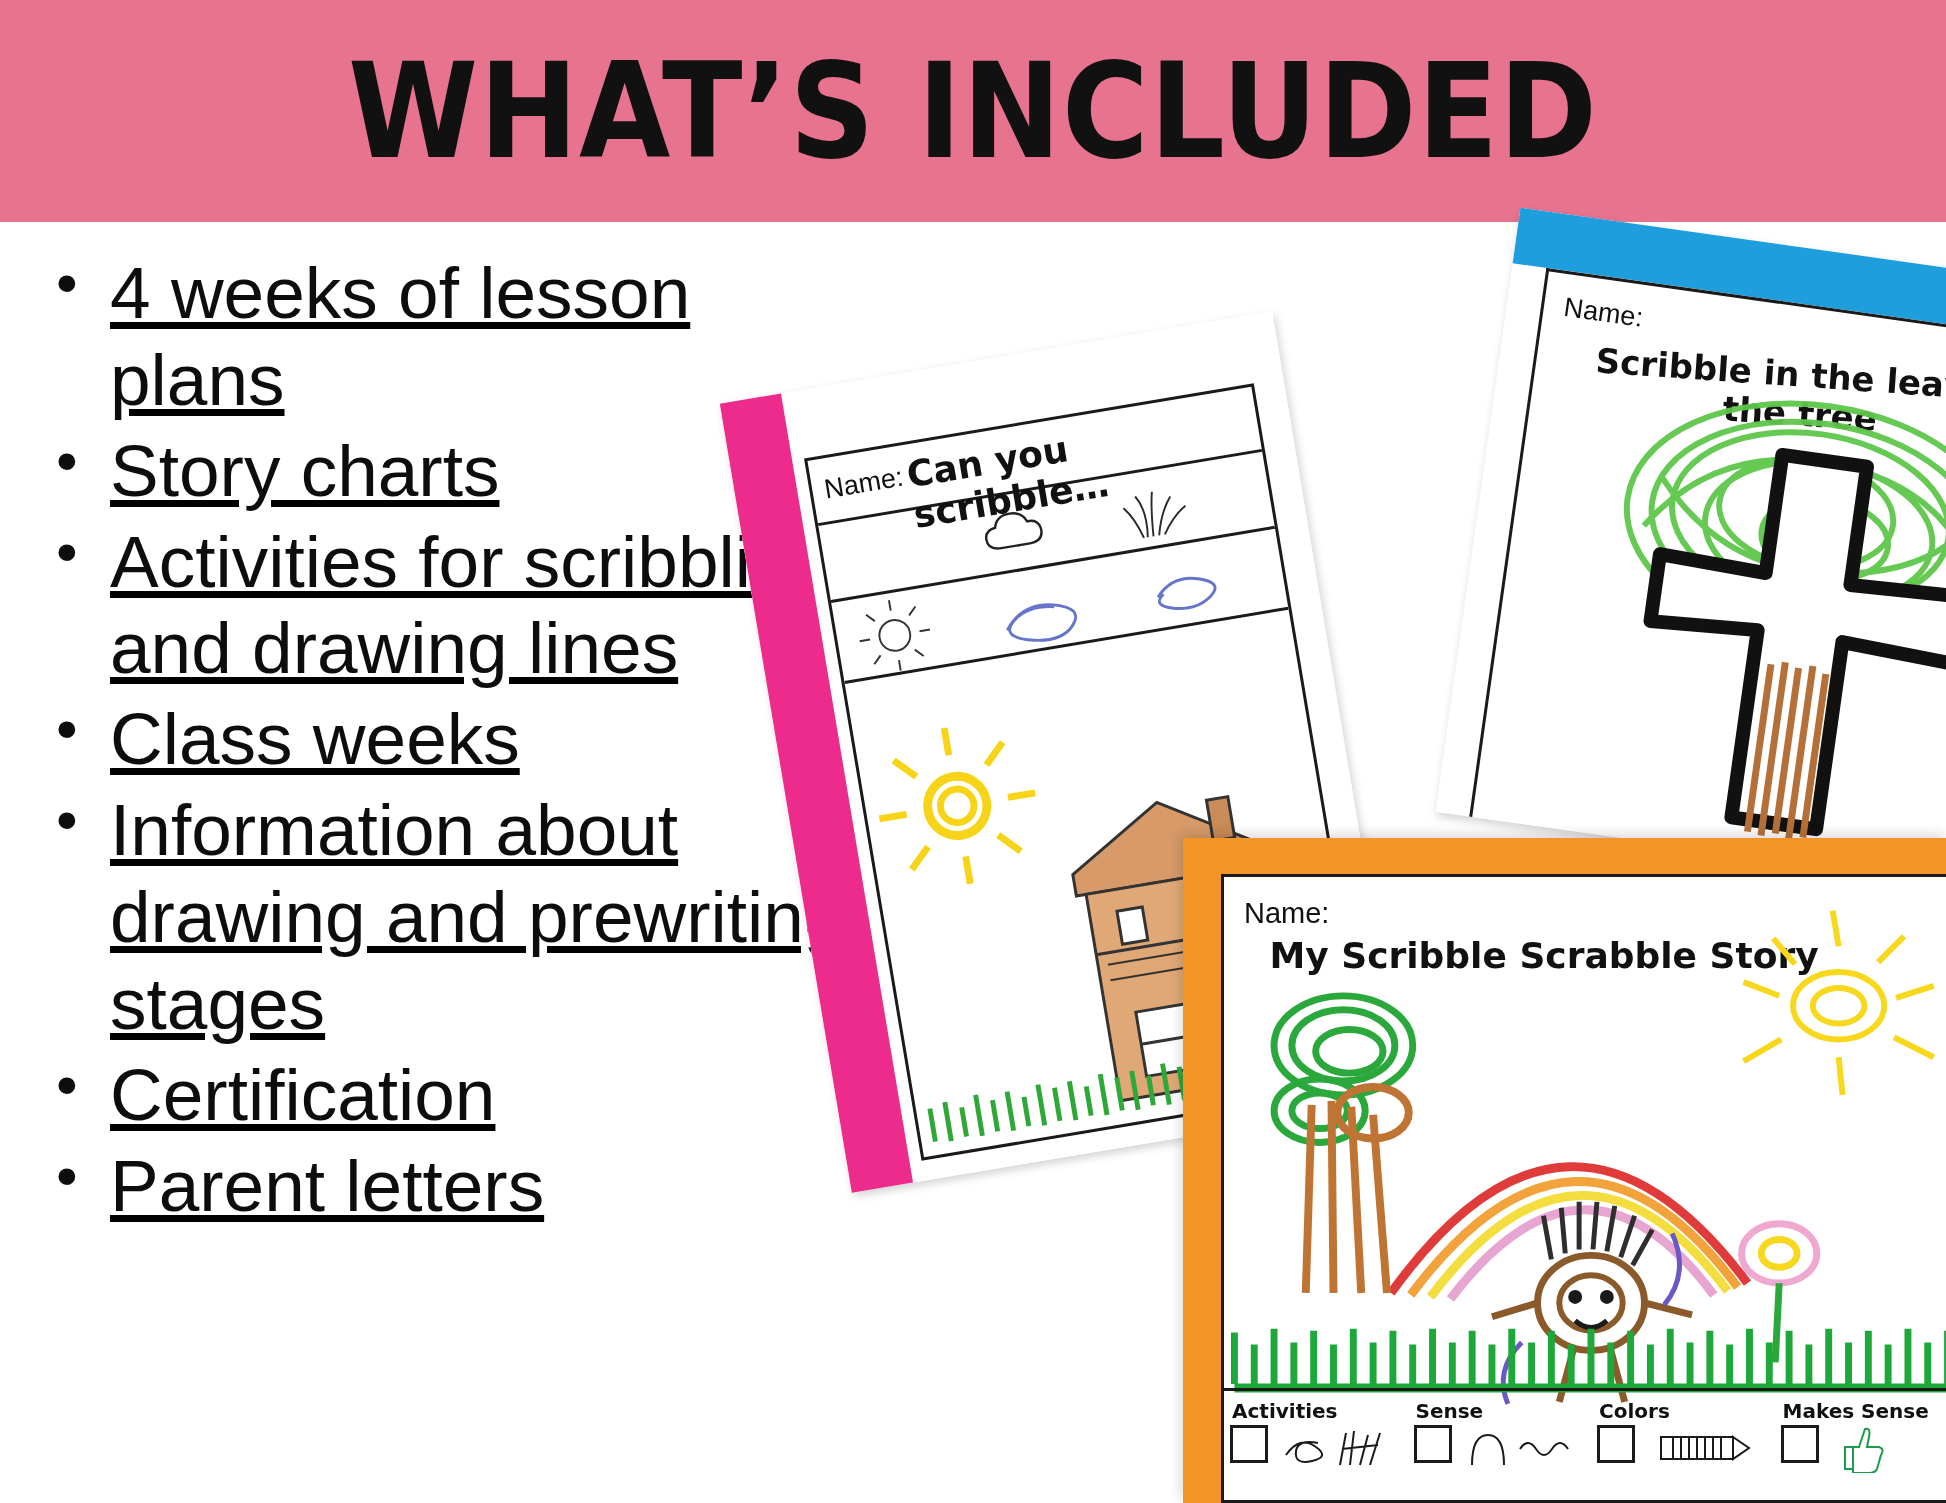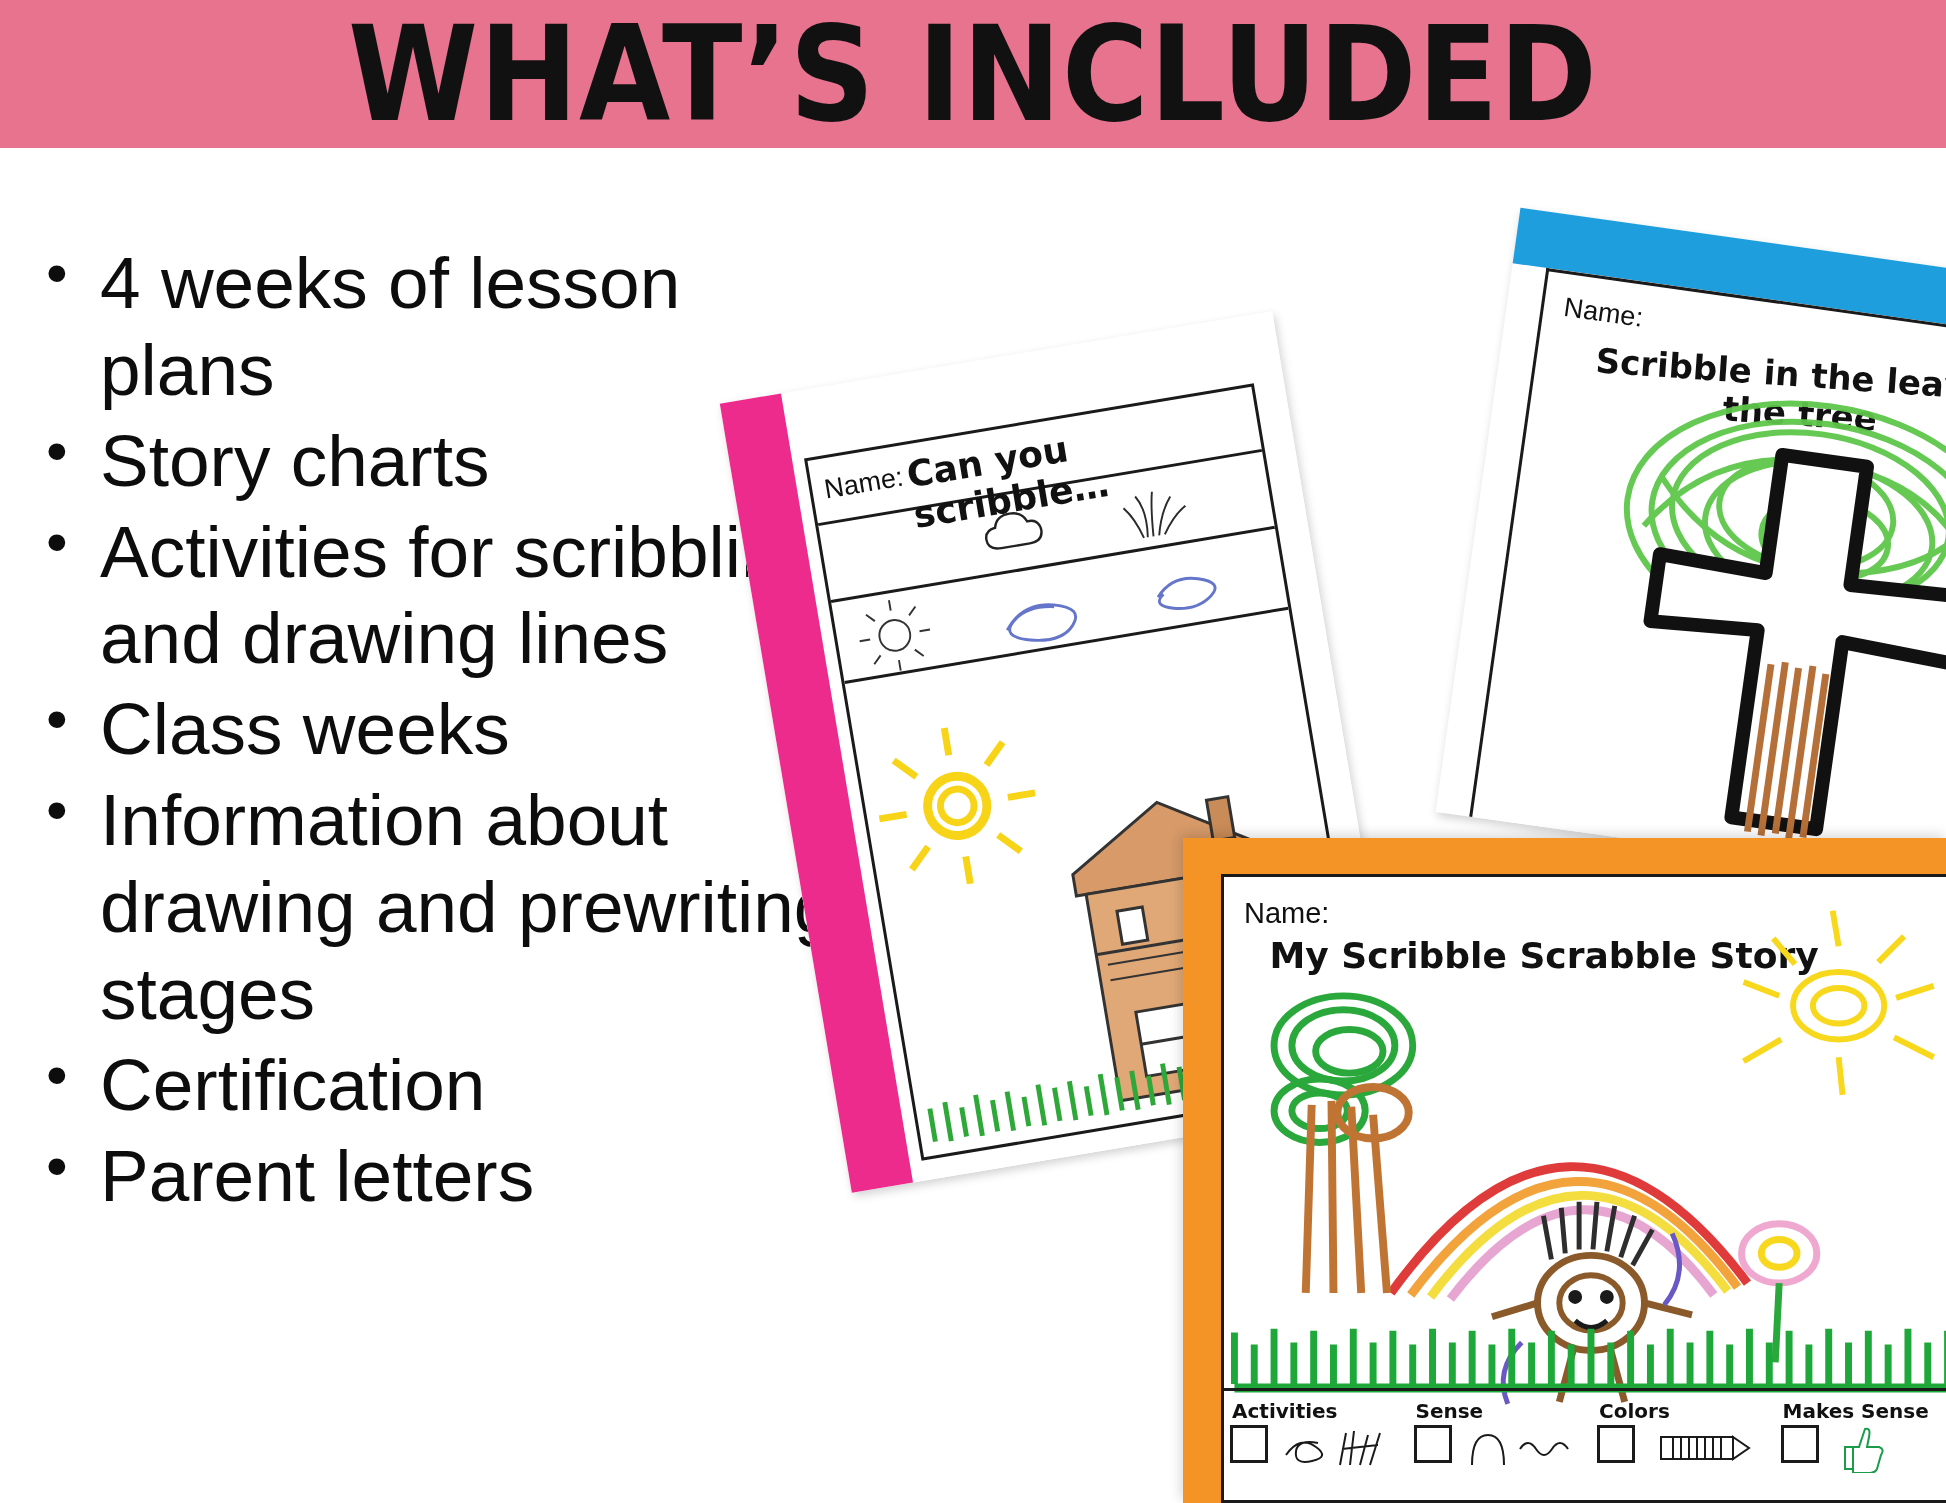--- a/index.html
+++ b/index.html
@@ -7,39 +7,39 @@
     margin: 0; padding: 0;
     width: 1946px; height: 1503px;
     background: #ffffff;
     font-family: "Liberation Sans", sans-serif;
     overflow: hidden;
   }
   .page { position: relative; width: 1946px; height: 1503px; background: #fff; }
 
   
   .banner {
-    position: absolute; left: 0; top: 0; width: 1946px; height: 148px;
+    position: absolute; left: 0; top: 0; width: 1946px; height: 222px;
     background: #e8738f;
     display: flex; align-items: center; justify-content: center;
   }
   .banner-title {
     font-family: "DejaVu Sans", sans-serif;
     font-weight: bold;
     font-size: 118px;
     letter-spacing: 1px;
     color: #111111;
     text-transform: uppercase;
     transform: scaleY(1.12);
     white-space: nowrap;
   }
 
   
   .bullets {
     position: absolute; left: 34px; top: 240px; width: 830px;
-    margin: 0; padding: 0; list-style: none;
+    margin: 10px; padding: 0; list-style: none; text-decoration: underline;
   }
   .bullets li {
     position: relative;
     padding-left: 66px;
     font-size: 73px;
     line-height: 1.19;
     color: #0d0d0d;
     font-family: "Liberation Sans", sans-serif;
     font-weight: 400;
     margin-bottom: 4px;

